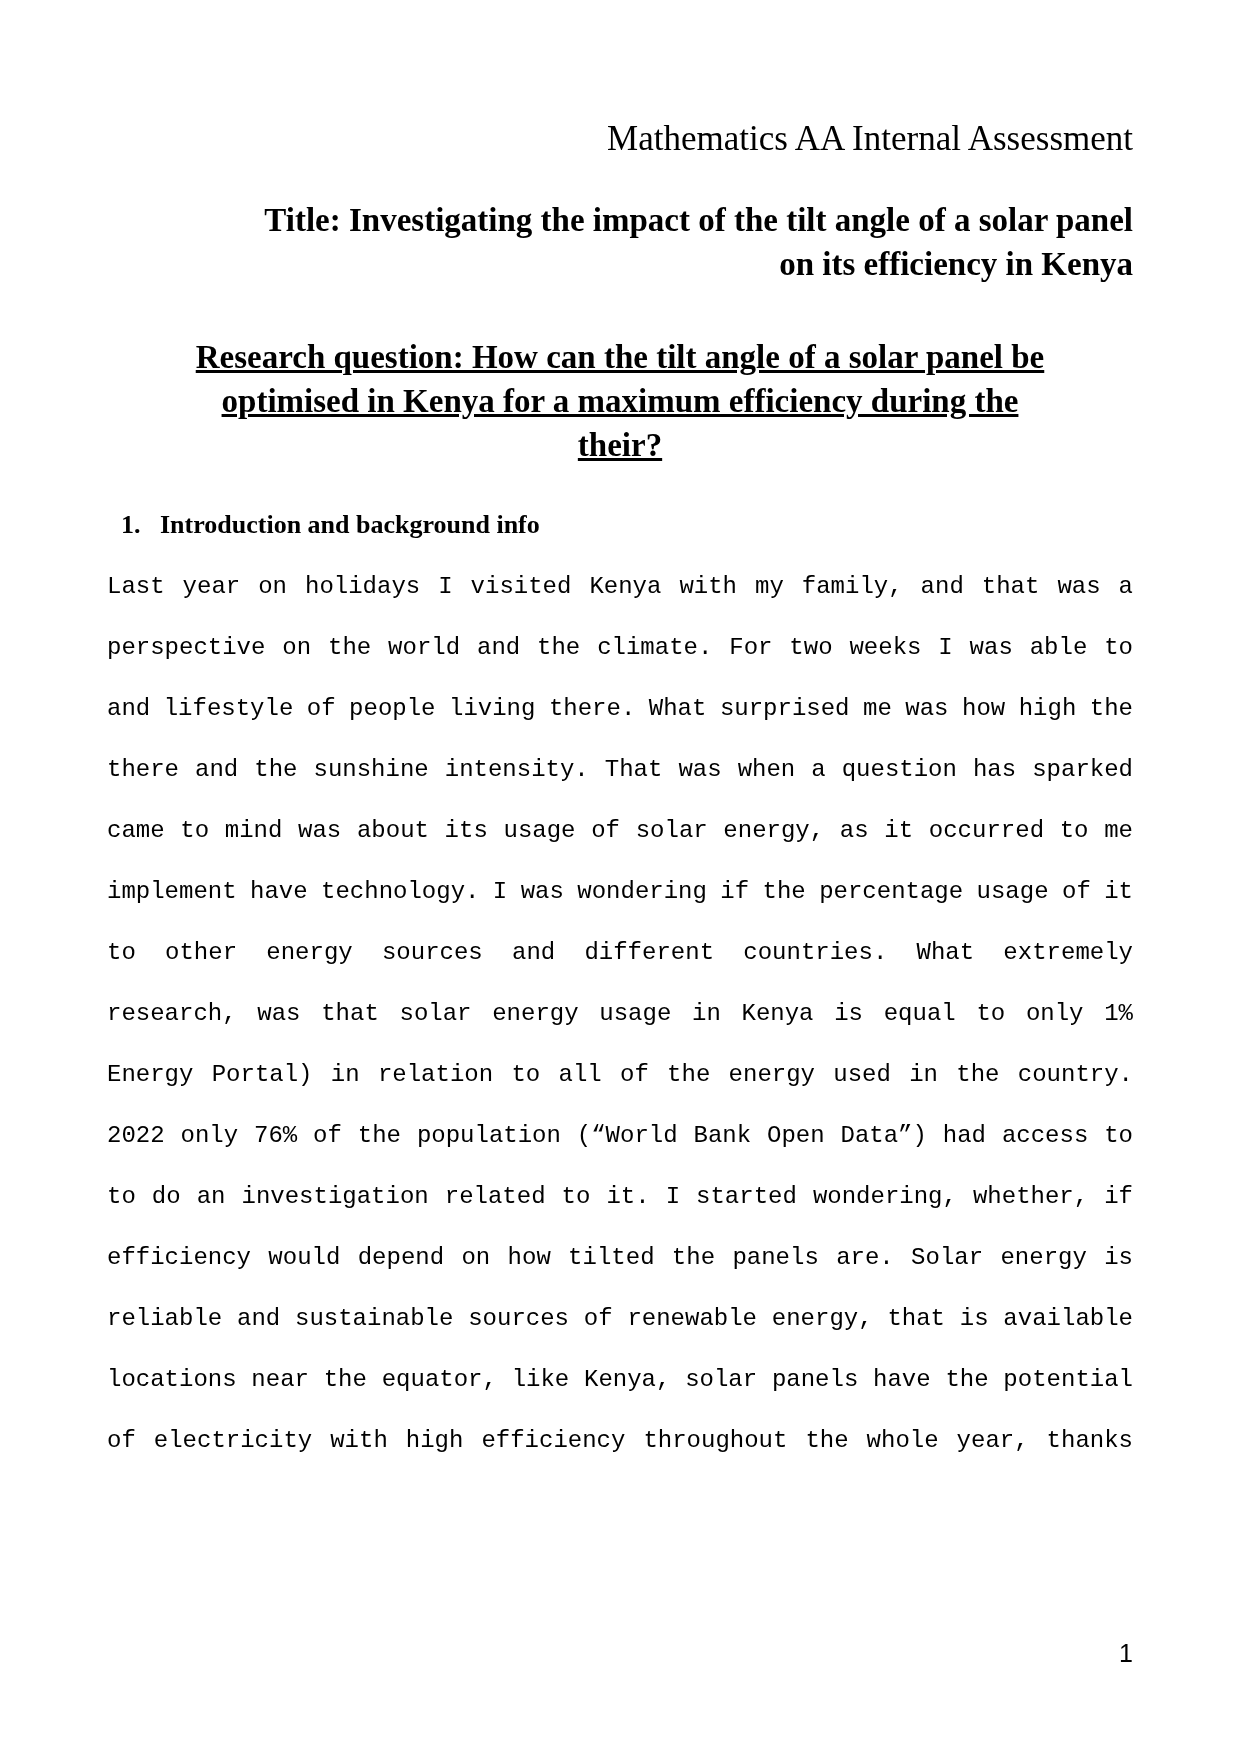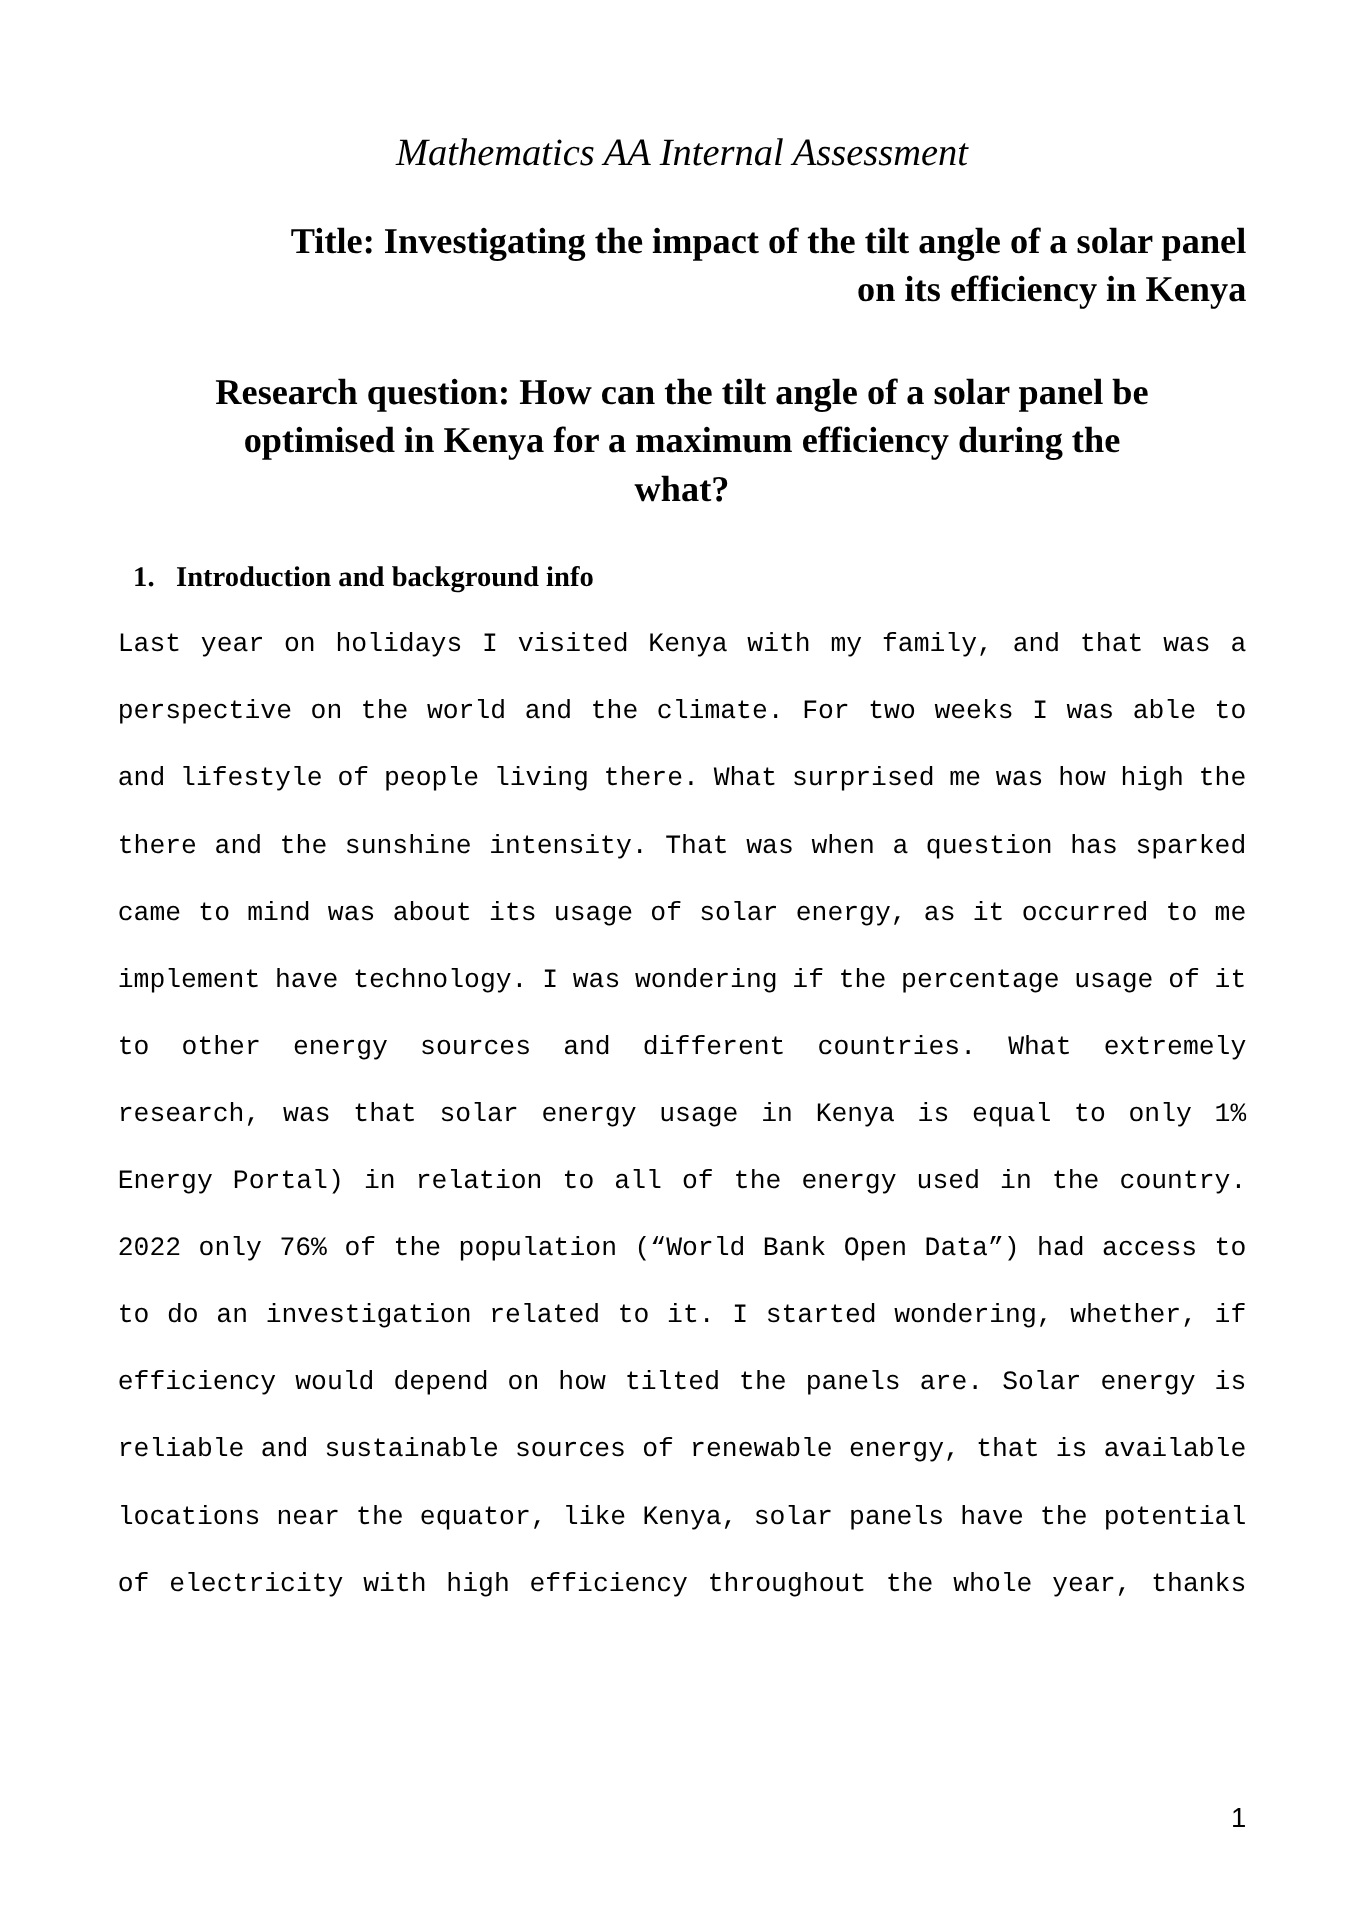--- a/index.html
+++ b/index.html
@@ -16,23 +16,22 @@
     font-family: "Liberation Serif", "DejaVu Serif", serif;
     overflow: hidden;
   }
   .doc-header {
     position: absolute;
     top: 117px;
     left: 107px;
     width: 1026px;
     font-size: 35px;
     line-height: 44px;
-    text-align: center;
+    text-align: right;
     white-space: nowrap;
-    font-style: italic;
   }
   .doc-title {
     position: absolute;
     top: 198px;
     left: 107px;
     width: 1026px;
     font-size: 33px;
     font-weight: bold;
     line-height: 44px;
     text-align: right;
@@ -40,20 +39,21 @@
   .doc-title .tline { white-space: nowrap; }
   .doc-rq {
     position: absolute;
     top: 335px;
     left: 107px;
     width: 1026px;
     font-size: 33px;
     font-weight: bold;
     line-height: 44px;
     text-align: center;
+    text-decoration: underline;
   }
   .doc-rq .tline { white-space: nowrap; }
   .sec-heading {
     position: absolute;
     top: 505px;
     left: 121px;
     width: 1012px;
     font-size: 26px;
     font-weight: bold;
     line-height: 40px;
@@ -99,21 +99,21 @@
   <div class="doc-header">Mathematics AA Internal Assessment</div>
 
   <div class="doc-title">
     <div class="tline">Title: Investigating the impact of the tilt angle of a solar panel</div>
     <div class="tline">on its efficiency in Kenya</div>
   </div>
 
   <div class="doc-rq">
     <div class="tline">Research question: How can the tilt angle of a solar panel be</div>
     <div class="tline">optimised in Kenya for a maximum efficiency during the</div>
-    <div class="tline">what?</div>
+    <div class="tline">their?</div>
   </div>
 
   <div class="sec-heading">
     <span class="sec-num">1.</span><span class="sec-text">Introduction and background info</span>
   </div>
 
   <div class="body-par">
     <div class="line">Last year on holidays I visited Kenya with my family, and that was a trip that has changed my</div>
     <div class="line">perspective on the world and the climate. For two weeks I was able to experience the exotic climate</div>
     <div class="line">and lifestyle of people living there. What surprised me was how high the actual temperature was</div>

